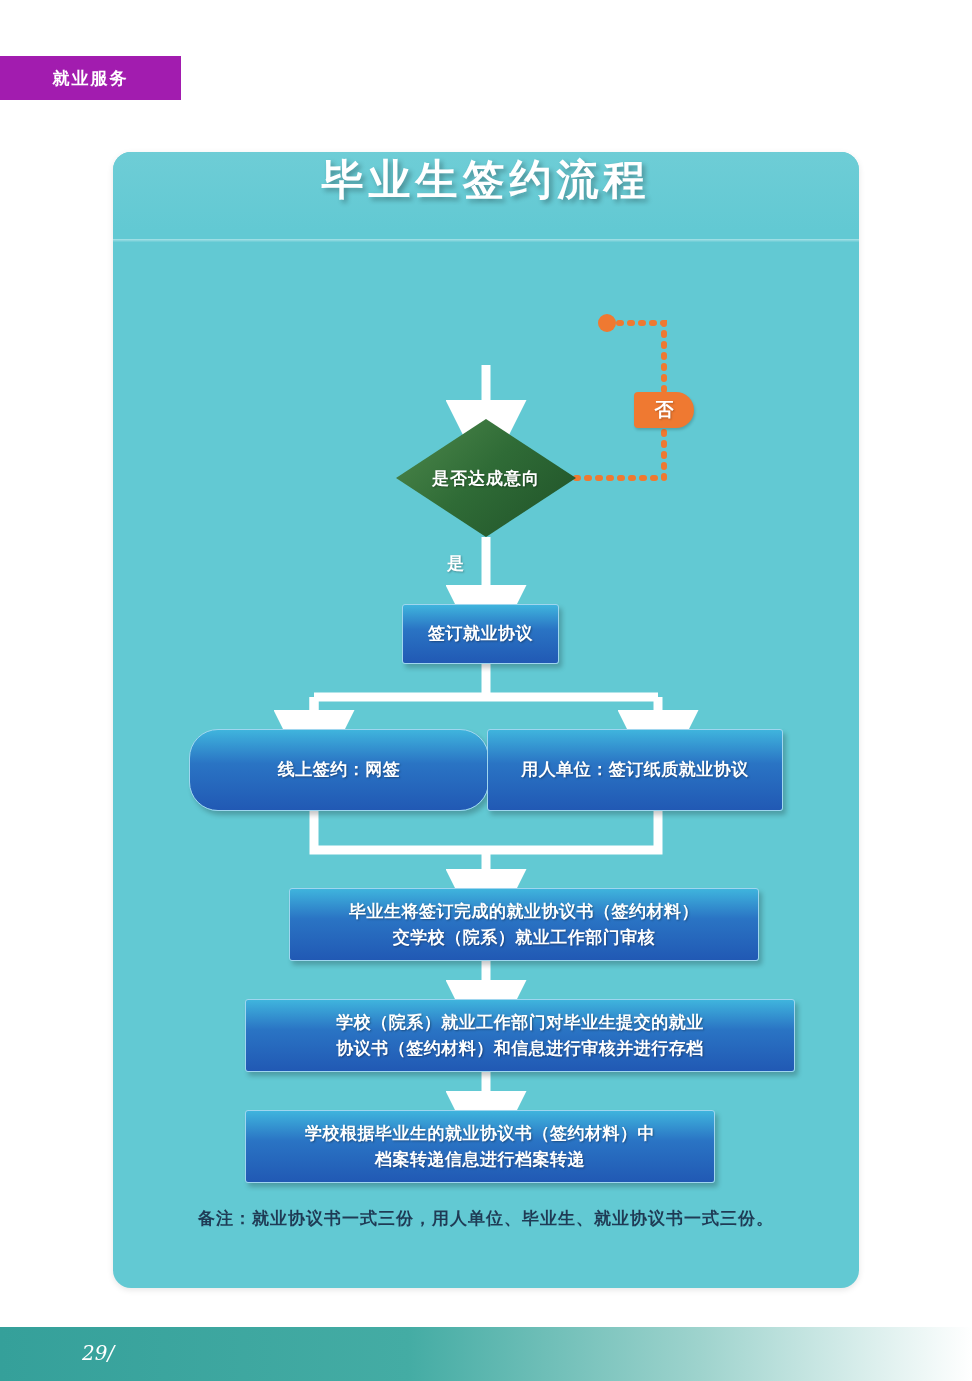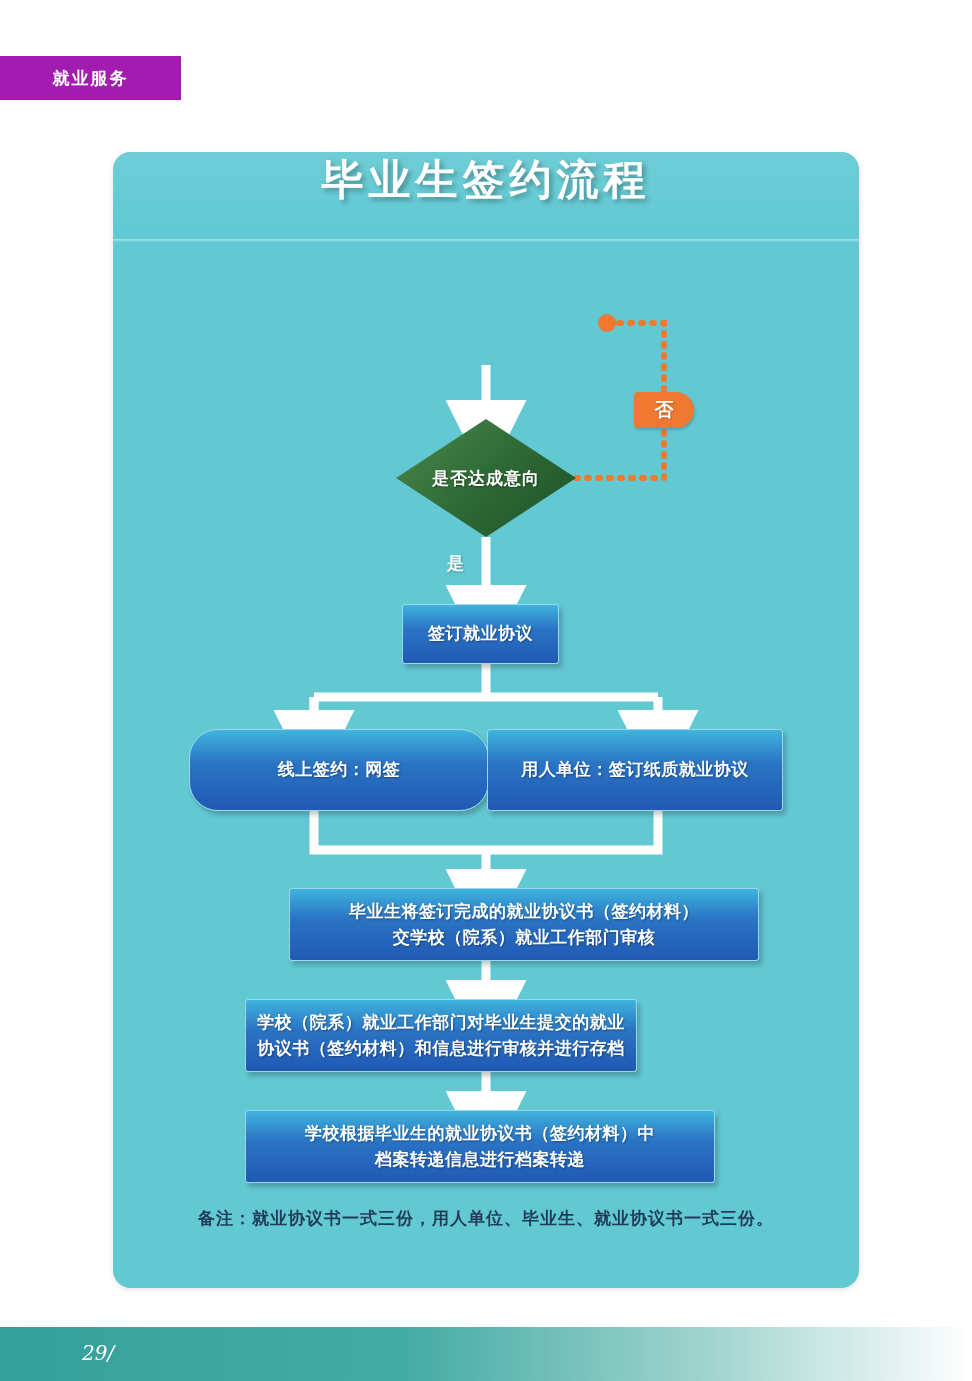--- a/index.html
+++ b/index.html
@@ -114,21 +114,21 @@
     text-shadow: 1px 1px 2px rgba(0,0,0,0.35);
     padding: 0 10px;
     white-space: pre-line;
   }
 
   #node-mutual-selection { left: 245px; top: 129px; width: 245px; height: 84px; }
   #node-sign-agreement   { left: 289px; top: 452px; width: 157px; height: 60px; align-items: center; }
   #node-online-signing   { left:  76px; top: 577px; width: 300px; height: 82px; border-radius: 29px; }
   #node-offline-signing  { left: 374px; top: 577px; width: 296px; height: 82px; }
   #node-submit-review    { left: 148px; top: 736px; width: 470px; height: 73px; margin-left: 28px; }
-  #node-school-audit     { left: 132px; top: 847px; width: 392px; height: 73px; }
+  #node-school-audit     { left: 132px; top: 847px; width: 550px; height: 73px; }
   #node-file-transfer    { left: 132px; top: 958px; width: 470px; height: 73px; }
 
   
   .decision {
     position: absolute;
     left: 283px;
     top: 267px;
     width: 180px;
     height: 118px;
   }

